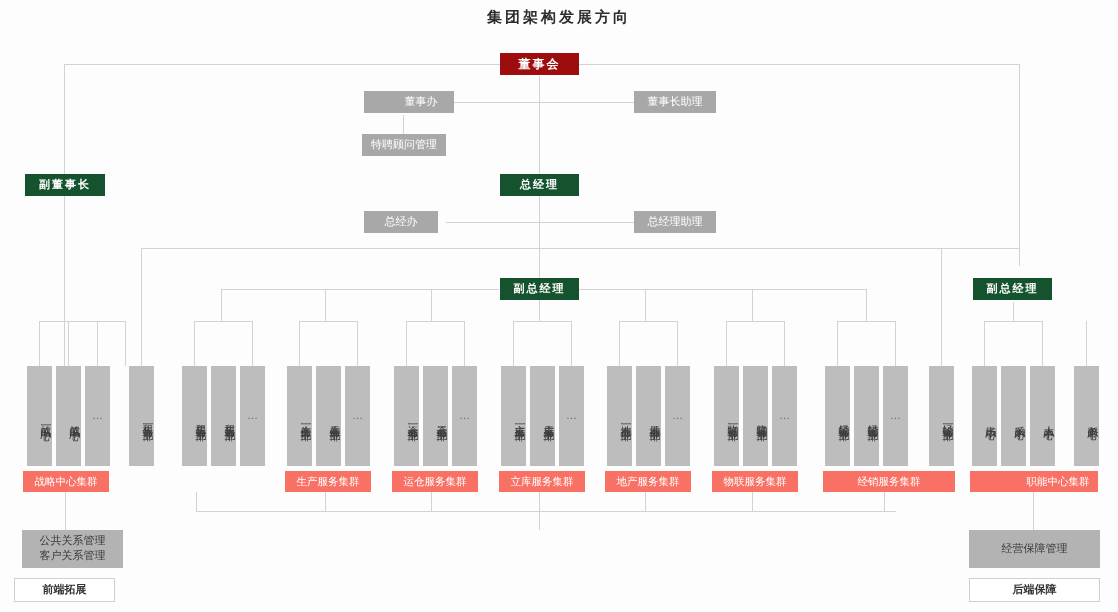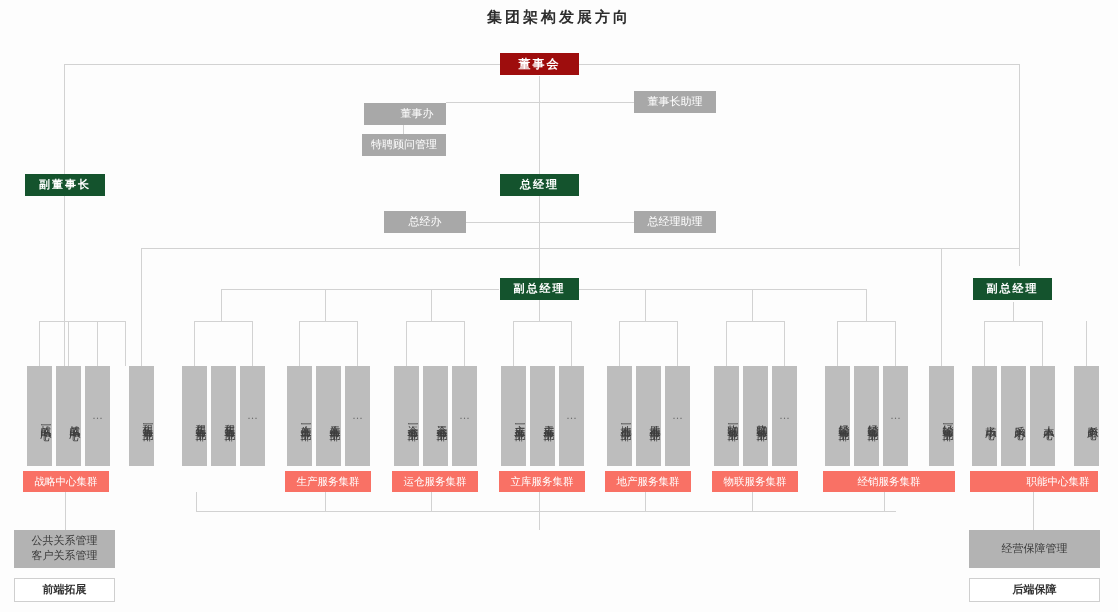--- a/index.html
+++ b/index.html
@@ -141,31 +141,31 @@
   <div class="ln lnv" style="left:431px; top:492px; height:19px;"></div>
   <div class="ln lnv" style="left:539px; top:492px; height:19px;"></div>
   <div class="ln lnv" style="left:645px; top:492px; height:19px;"></div>
   <div class="ln lnv" style="left:752px; top:492px; height:19px;"></div>
   <div class="ln lnv" style="left:884px; top:492px; height:19px;"></div>
   <div class="ln lnv" style="left:539px; top:511px; height:19px;"></div>
   <div class="ln lnv" style="left:1033px; top:492px; height:38px;"></div>
 
   <div class="box red-dark" style="left:500px; top:53px; width:79px; height:22px;">董事会</div>
 
-  <div class="box gray" style="left:364px; top:103px; width:82px; height:22px;padding-left:24px;">董事办</div>
+  <div class="box gray" style="left:364px; top:91px; width:90px; height:22px;padding-left:24px;">董事办</div>
 
   <div class="box gray" style="left:634px; top:91px; width:82px; height:22px;">董事长助理</div>
 
   <div class="box gray" style="left:362px; top:134px; width:84px; height:22px;">特聘顾问管理</div>
 
   <div class="box red" style="left:25px; top:174px; width:80px; height:22px;">副董事长</div>
 
   <div class="box red" style="left:500px; top:174px; width:79px; height:22px;">总经理</div>
 
-  <div class="box gray" style="left:384px; top:211px; width:82px; height:22px;">总经办</div>
+  <div class="box gray" style="left:364px; top:211px; width:74px; height:22px;">总经办</div>
 
   <div class="box gray" style="left:634px; top:211px; width:82px; height:22px;">总经理助理</div>
 
   <div class="box red" style="left:500px; top:278px; width:79px; height:22px;">副总经理</div>
 
   <div class="box red" style="left:973px; top:278px; width:79px; height:22px;">副总经理</div>
 
   <div class="box unit" style="left:27px; top:366px; width:25px; height:100px;">战略一中心</div>
   <div class="box unit" style="left:56px; top:366px; width:25px; height:100px;">战略二中心</div>
   <div class="box unit dots" style="left:85px; top:366px; width:25px; height:100px;">...</div>
@@ -207,21 +207,21 @@
 
   <div class="box cluster" style="left:23px; top:471px; width:86px; height:21px;">战略中心集群</div>
   <div class="box cluster" style="left:285px; top:471px; width:86px; height:21px;">生产服务集群</div>
   <div class="box cluster" style="left:392px; top:471px; width:86px; height:21px;">运仓服务集群</div>
   <div class="box cluster" style="left:499px; top:471px; width:86px; height:21px;">立库服务集群</div>
   <div class="box cluster" style="left:605px; top:471px; width:86px; height:21px;">地产服务集群</div>
   <div class="box cluster" style="left:712px; top:471px; width:86px; height:21px;">物联服务集群</div>
   <div class="box cluster" style="left:823px; top:471px; width:132px; height:21px;">经销服务集群</div>
   <div class="box cluster" style="left:970px; top:471px; width:128px; height:21px;padding-left:48px;">职能中心集群</div>
 
-  <div class="box wide-gray multi" style="left:14px; top:530px; width:101px; height:38px;">
+  <div class="box wide-gray multi" style="left:22px; top:530px; width:101px; height:38px;">
     <span>公共关系管理</span>
     <span>客户关系管理</span>
   </div>
 
 
   <div class="box wide-gray" style="left:969px; top:530px; width:131px; height:38px;">经营保障管理</div>
 
   <div class="box outline" style="left:14px; top:578px; width:101px; height:24px;">前端拓展</div>
 
 

